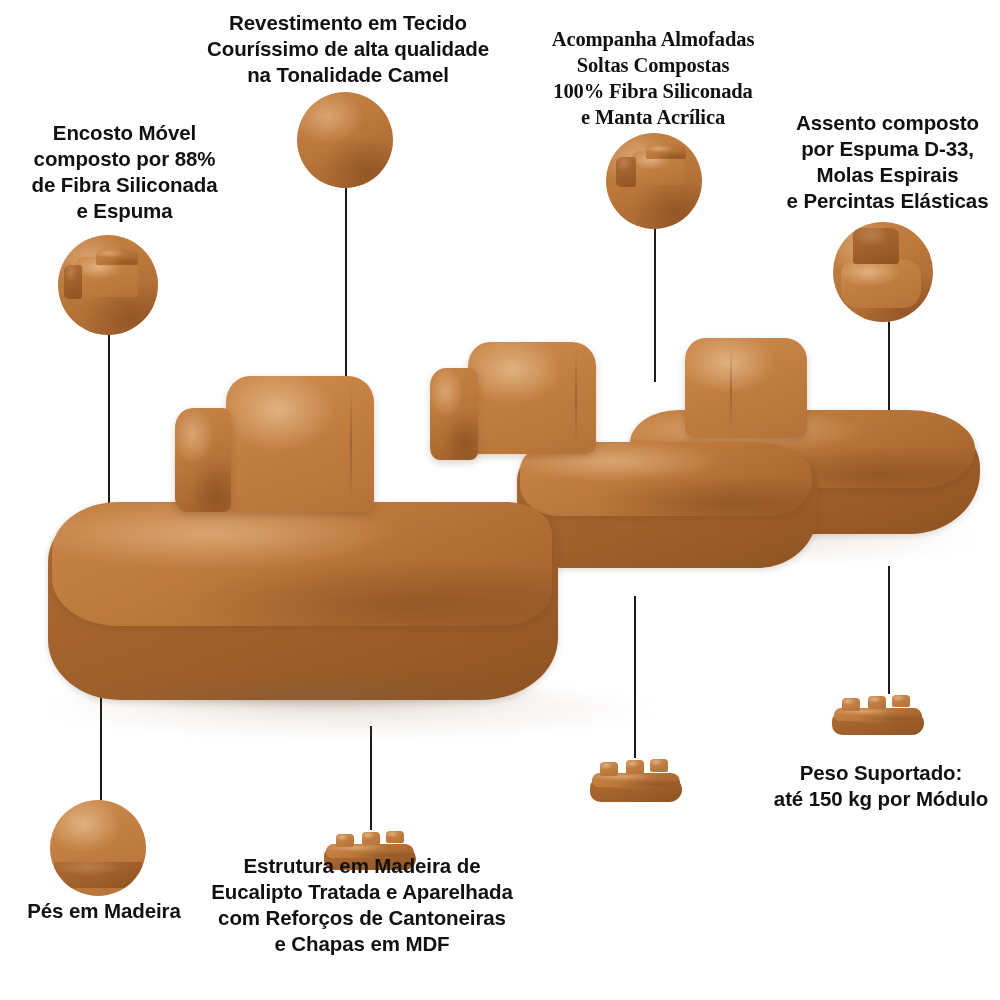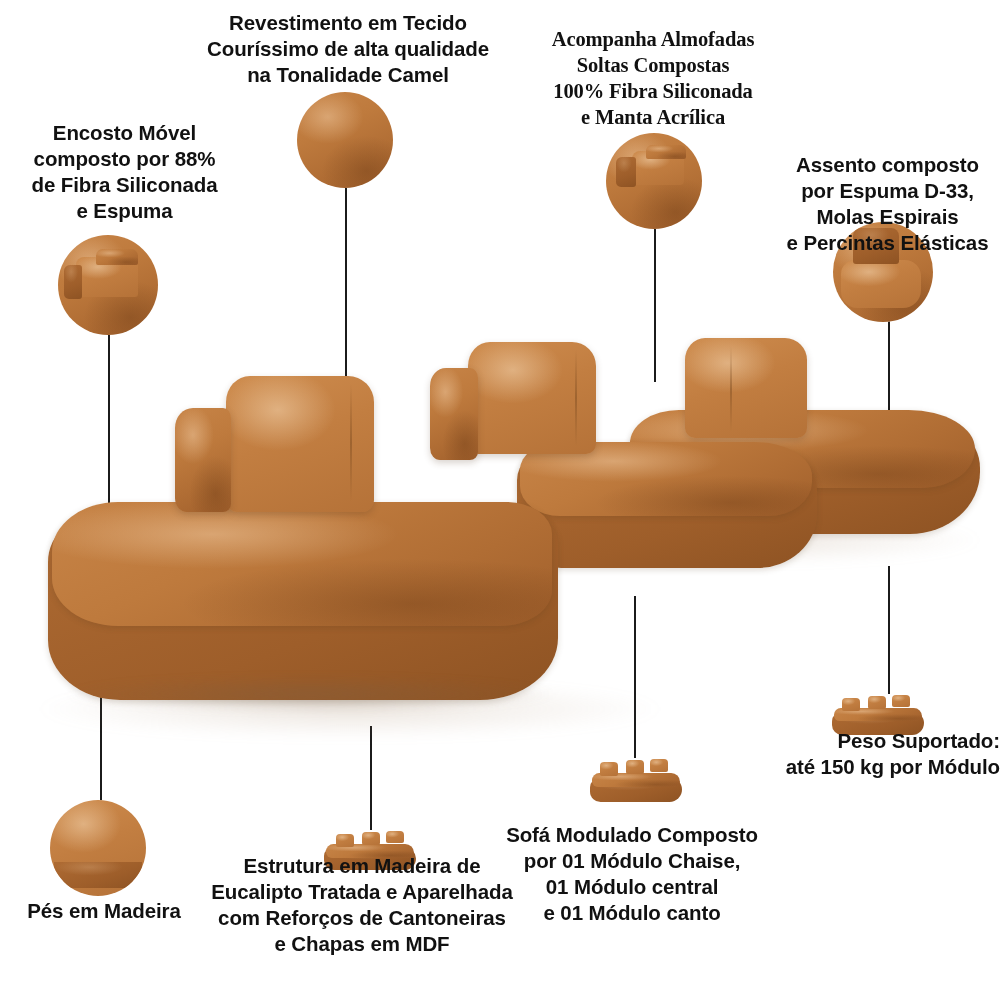--- a/index.html
+++ b/index.html
@@ -211,33 +211,29 @@
 
   <div class="callout" style="left:182px;top:10px;width:332px;">Revestimento em Tecido
 Couríssimo de alta qualidade
 na Tonalidade Camel</div>
 
   <div class="callout" style="left:518px;top:26px;width:270px;font-family:Liberation Serif, serif;">Acompanha Almofadas
 Soltas Compostas
 100% Fibra Siliconada
 e Manta Acrílica</div>
 
-  <div class="callout" style="left:775px;top:110px;width:225px;margin-top:42px;">Assento composto
+  <div class="callout" style="left:775px;top:110px;width:225px;">Assento composto
 por Espuma D-33,
 Molas Espirais
 e Percintas Elásticas</div>
 
   <div class="callout" style="left:4px;top:898px;width:200px;">Pés em Madeira</div>
 
   <div class="callout" style="left:186px;top:853px;width:352px;">Estrutura em Madeira de
 Eucalipto Tratada e Aparelhada
 com Reforços de Cantoneiras
 e Chapas em MDF</div>
 
-  <div class="callout" style="left:487px;top:822px;width:290px;">Sofá Modulado Composto
-por 01 Módulo Chaise,
-01 Módulo central
-e 01 Módulo canto</div>
-
-  <div class="callout" style="left:762px;top:728px;width:238px;text-align:right;">Peso Suportado:
+
+  <div class="callout" style="left:762px;top:760px;width:238px;">Peso Suportado:
 até 150 kg por Módulo</div>
 
 </div>
 
 </body></html>

